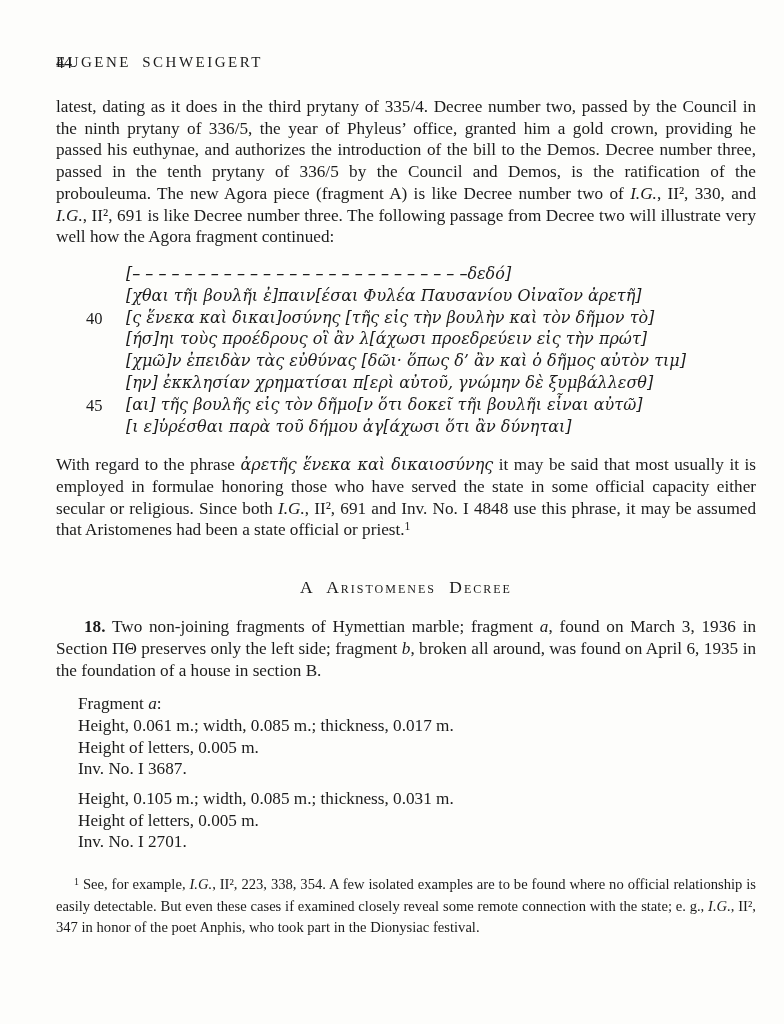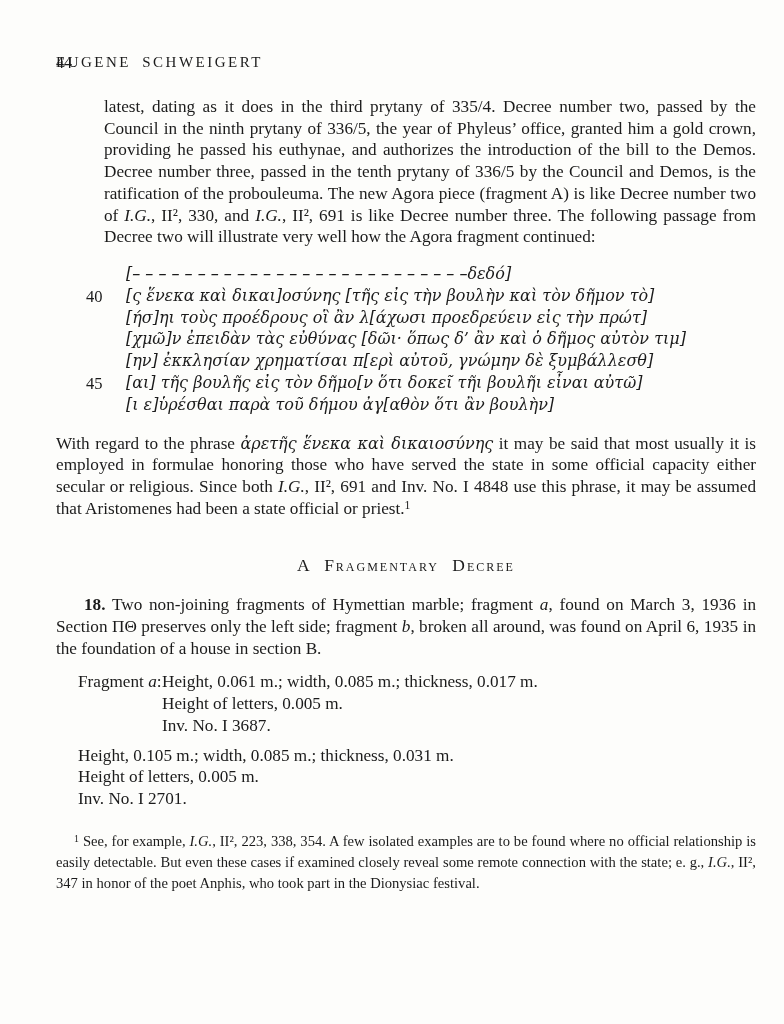--- a/index.html
+++ b/index.html
@@ -17,21 +17,21 @@
   
   .hdr{position:relative;height:22px;}
   .pgnum{position:absolute;left:0;top:0;font-size:16px;}
   .runhead{
     text-align:left;font-size:15px;letter-spacing:2.5px;word-spacing:5px;
   }
   
   .para{
     font-size:17.2px;line-height:21.7px;text-align:justify;margin:0;
   }
-  .p1{margin-top:20px;margin-left:48px;}
+  .p1{margin-top:20px;}
   .p2{margin-top:17px;}
   .p12{margin-top:18px;text-indent:28px;}
   .it{font-style:italic;}
   .bd{font-weight:bold;}
   .sup{font-size:0.68em;vertical-align:0.45em;line-height:0;}
   .greek{
     font-family:"DejaVu Serif", serif;
     font-style:italic;
     font-size:0.93em;
   }
@@ -49,21 +49,21 @@
     font-family:"Liberation Serif", serif;font-style:normal;font-size:16.5px;
   }
   
   .sechead{
     margin-top:36px;text-align:center;
     font-variant:small-caps;
     font-size:17.5px;letter-spacing:2px;word-spacing:7px;
   }
   
   .frags{margin:12px 0 0 22px;}
-  .frag{display:flex;font-size:17.2px;line-height:21.7px;margin-top:8px;}
+  .frag{display:flex;font-size:17.2px;line-height:21.7px;margin-top:8px;flex-direction:column;}
   .frag-label{flex:none;width:84px;}
   .frag-lines{flex:1;}
   
   .footnote{
     margin-top:21px;
     font-size:14.6px;line-height:21.4px;text-align:justify;text-indent:18px;
   }
 </style>
 </head>
 <body>
@@ -76,20 +76,24 @@
   </div>
 
   <p class="para p1"><span>latest, dating as it does in the third prytany of 335/4.  Decree number two, passed by the Council in the ninth prytany of 336/5, the year of Phyleus’ office, granted him a gold crown, providing he passed his euthynae, and authorizes the introduction of the bill to the Demos.  Decree number three, passed in the tenth prytany of 336/5 by the Council and Demos, is the ratification of the probouleuma.  The new Agora piece (fragment A) is like Decree number two of </span><span class="it">I.G.</span><span>, II², 330, and </span><span class="it">I.G.</span><span>, II², 691 is like Decree number three.  The following passage from Decree two will illustrate very well how the Agora fragment continued:</span></p>
 
   <div class="gblock">
     <div class="gline">
       <span class="gnum"></span>
       <span class="gtext">[– – – – – – – – – – – – – – – – – – – – – – – – – –δεδό]</span>
     </div>
     <div class="gline">
+      <span class="gnum"></span>
+      <span class="gtext">[χθαι τῆι βουλῆι ἐ]παιν[έσαι Φυλέα Παυσανίου Οἰναῖον ἀρετῆ]</span>
+    </div>
+    <div class="gline">
       <span class="gnum">40</span>
       <span class="gtext">[ς ἕνεκα καὶ δικαι]οσύνης [τῆς εἰς τὴν βουλὴν καὶ τὸν δῆμον τὸ]</span>
     </div>
     <div class="gline">
       <span class="gnum"></span>
       <span class="gtext">[ήσ]ηι τοὺς προέδρους οἳ ἂν λ[άχωσι προεδρεύειν εἰς τὴν πρώτ]</span>
     </div>
     <div class="gline">
       <span class="gnum"></span>
       <span class="gtext">[χμῶ]ν ἐπειδὰν τὰς εὐθύνας [δῶι· ὅπως δ’ ἂν καὶ ὁ δῆμος αὐτὸν τιμ]</span>
@@ -97,27 +101,27 @@
     <div class="gline">
       <span class="gnum"></span>
       <span class="gtext">[ην] ἐκκλησίαν χρηματίσαι π[ερὶ αὐτοῦ, γνώμην δὲ ξυμβάλλεσθ]</span>
     </div>
     <div class="gline">
       <span class="gnum">45</span>
       <span class="gtext">[αι] τῆς βουλῆς εἰς τὸν δῆμο[ν ὅτι δοκεῖ τῆι βουλῆι εἶναι αὐτῶ]</span>
     </div>
     <div class="gline">
       <span class="gnum"></span>
-      <span class="gtext">[ι ε]ὑρέσθαι παρὰ τοῦ δήμου ἀγ[αθὸν ὅτι ἂν βουλὴν]</span>
+      <span class="gtext">[ι ε]ὑρέσθαι παρὰ τοῦ δήμου ἀγ[άχωσι ὅτι ἂν δύνηται]</span>
     </div>
   </div>
 
   <p class="para p2"><span>With regard to the phrase </span><span class="greek">ἀρετῆς ἕνεκα καὶ δικαιοσύνης</span><span> it may be said that most usually it is employed in formulae honoring those who have served the state in some official capacity either secular or religious.  Since both </span><span class="it">I.G.</span><span>, II², 691 and Inv. No. I 4848 use this phrase, it may be assumed that Aristomenes had been a state official or priest.</span><span class="sup">1</span></p>
 
-  <div class="sechead">A Fragmentary Decree</div>
+  <div class="sechead">A Aristomenes Decree</div>
 
   <p class="para p12"><span class="bd">18.</span><span>  Two non-joining fragments of Hymettian marble; fragment </span><span class="it">a</span><span>, found on March 3, 1936 in Section ΠΘ preserves only the left side; fragment </span><span class="it">b</span><span>, broken all around, was found on April 6, 1935 in the foundation of a house in section B.</span></p>
 
   <div class="frags">
     <div class="frag">
       <div class="frag-label"><span>Fragment </span><span class="it">a</span><span>:</span></div>
       <div class="frag-lines">
         <div>Height, 0.061 m.; width, 0.085 m.; thickness, 0.017 m.</div>
         <div>Height of letters, 0.005 m.</div>
         <div>Inv. No. I 3687.</div>

